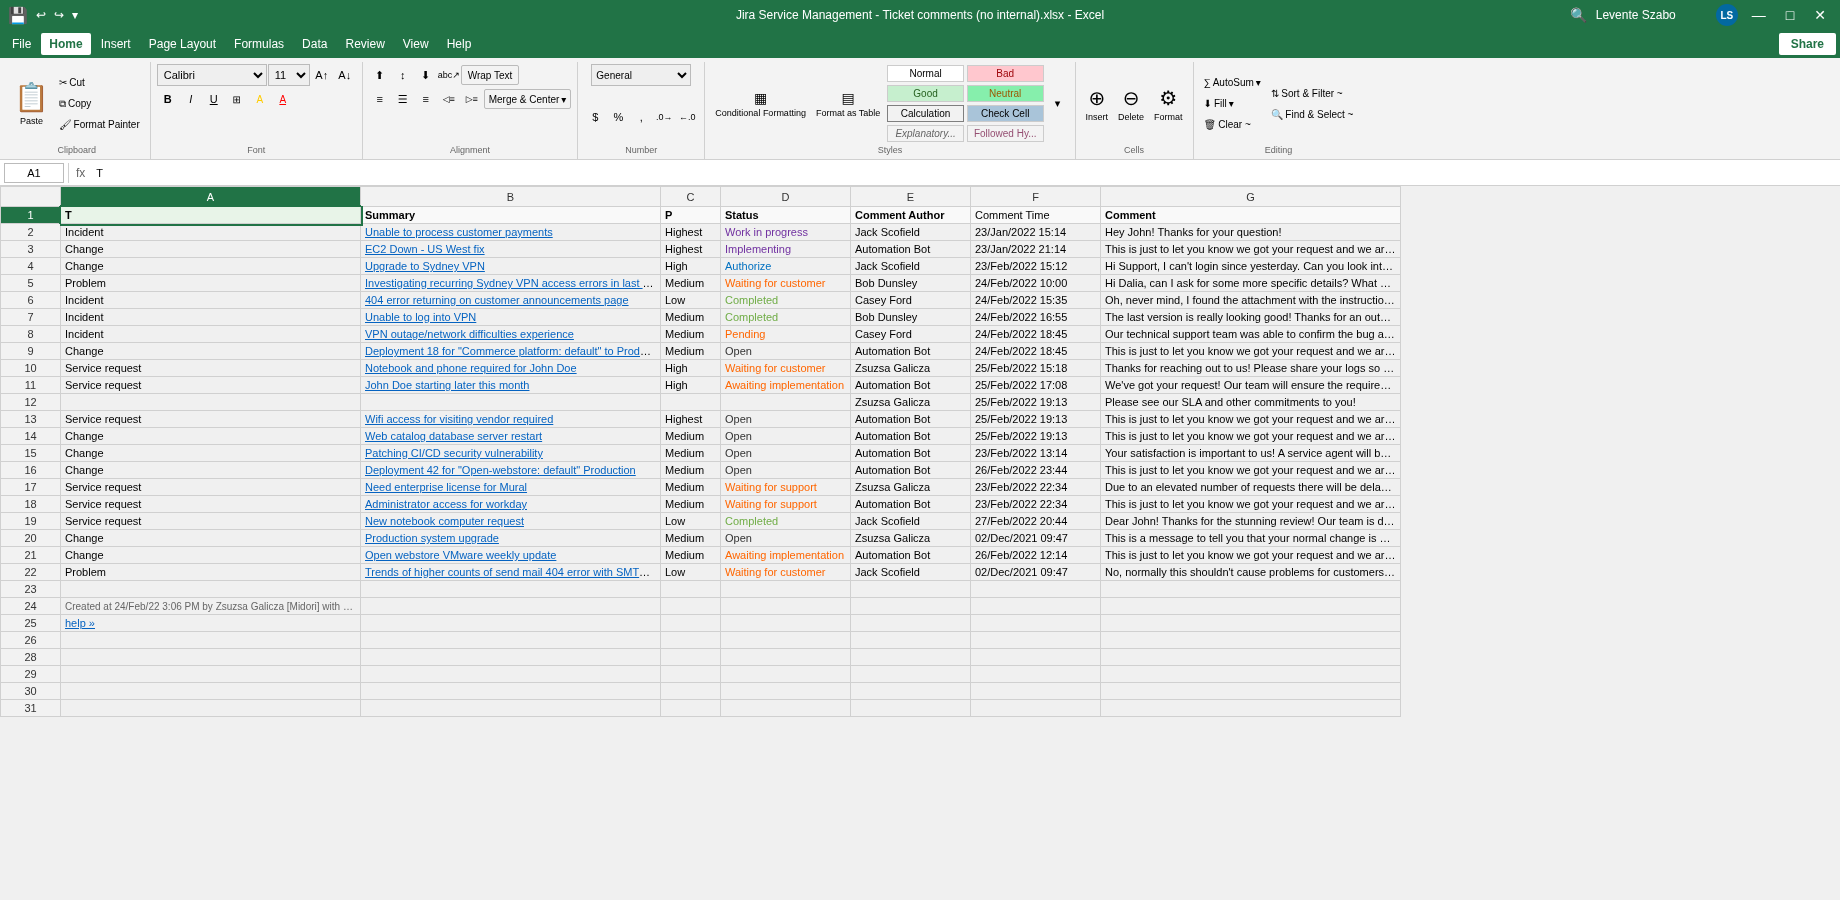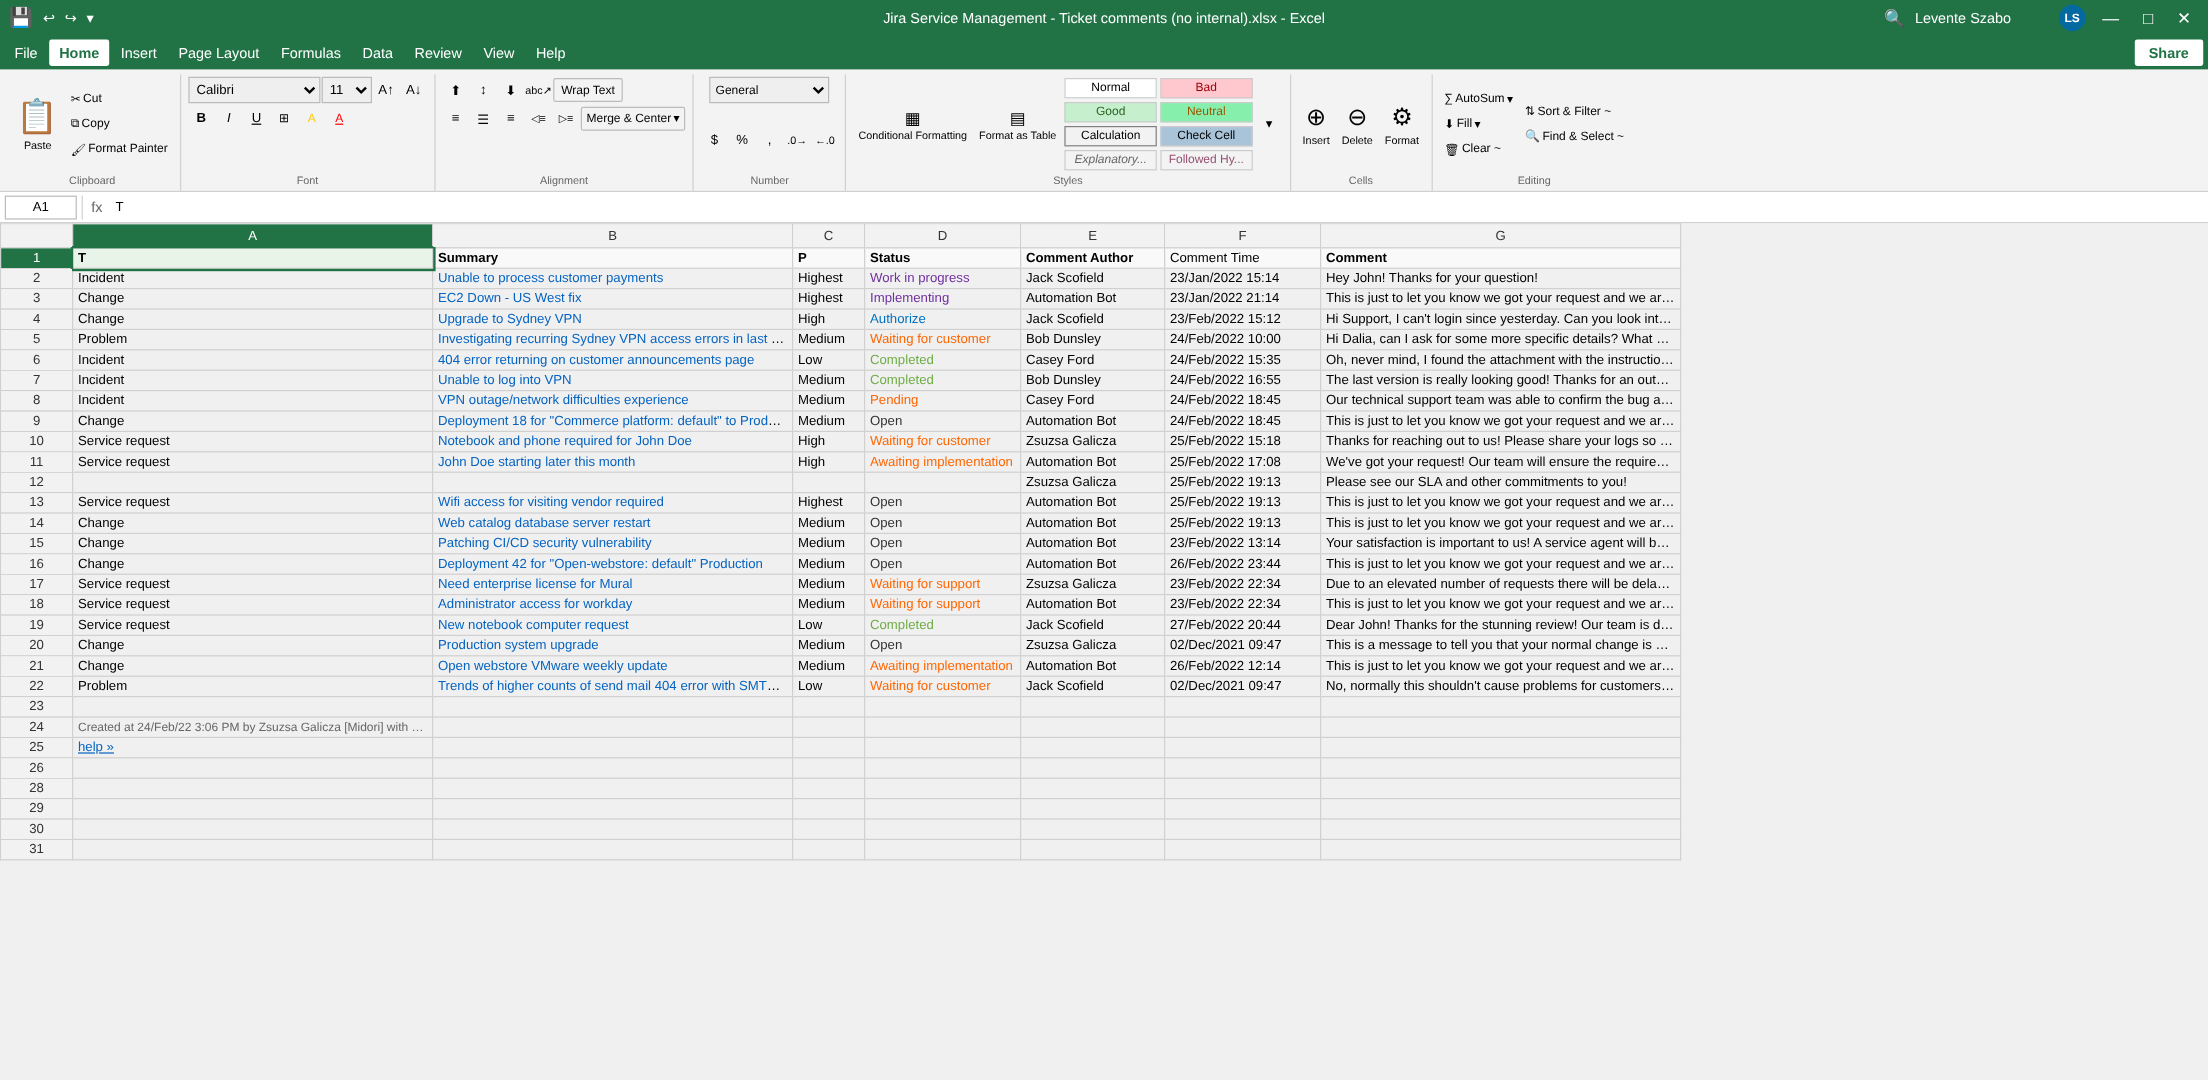--- a/index.html
+++ b/index.html
@@ -122,21 +122,21 @@
     }
     .col-header {
       background: #f2f2f2; text-align: center; font-weight: normal;
       font-size: 11px; color: #333; position: sticky; top: 0; z-index: 10; height: 20px;
     }
     .row-header {
       background: #f2f2f2; text-align: center; font-weight: normal;
       font-size: 11px; color: #333; min-width: 35px; width: 35px; position: sticky; left: 0; z-index: 5;
     }
     .col-header.active, .row-header.active { background: #217346; color: white; }
-    .cell-link { color: #0563c1; cursor: pointer; }
+    .cell-link { color: #0563c1; text-decoration: underline; cursor: pointer; }
     .status-working { color: #7030a0; }
     .status-implementing { color: #7030a0; }
     .status-authorize { color: #0070c0; }
     .status-waiting-customer { color: #ff6600; }
     .status-completed { color: #70ad47; }
     .status-pending { color: #ff6600; }
     .status-open { color: #333; }
     .status-waiting-support { color: #ff6600; }
     .status-awaiting { color: #ff6600; }
     .selected-cell { background: #e8f4e8 !important; outline: 2px solid #217346; }

